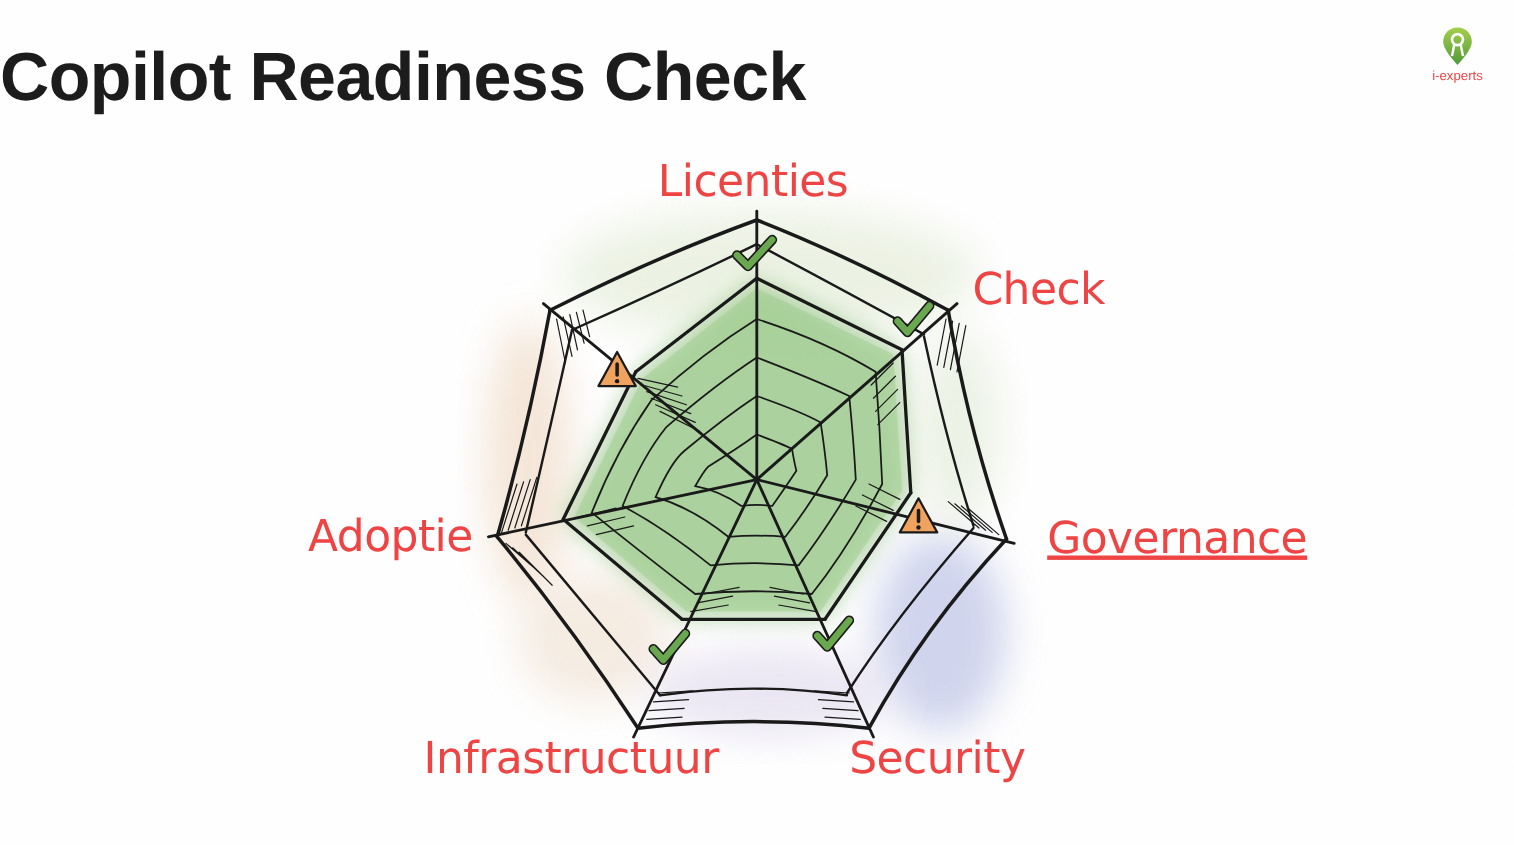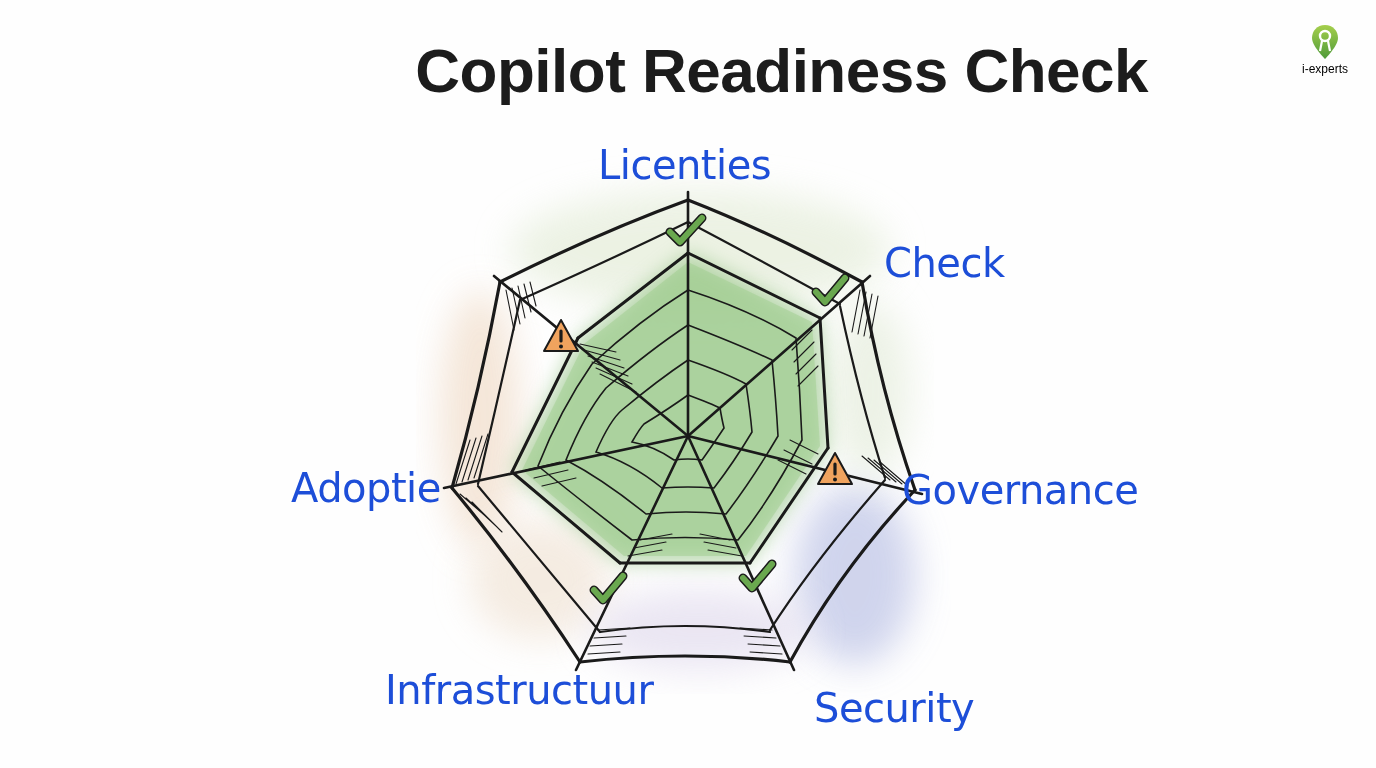--- a/index.html
+++ b/index.html
@@ -14,21 +14,21 @@
       position: relative;
       width: 1376px;
       height: 768px;
       background: #fefefe;
     }
     .title {
       position: absolute;
       left: 0;
       top: 34px;
       width: 1148px;
-      text-align: right;
+      text-align: left;
       font-family: "Liberation Sans", sans-serif;
       font-size: 62px;
       font-weight: bold;
       color: #1c1c1c;
       letter-spacing: -0.5px;
       line-height: 74px;
     }
     .logo {
       position: absolute;
       left: 1288px;
@@ -38,46 +38,46 @@
     }
     .logo-pin {
       width: 30px;
       height: 36px;
       margin: 0 auto;
       display: block;
     }
     .logo-text {
       font-family: "Liberation Sans", sans-serif;
       font-size: 12px;
-      color: #000000;
+      color: #ef4444;
       margin-top: 2px;
       display: block;
     }
     .radar {
       position: absolute;
       left: 0;
       top: 0;
       width: 1376px;
       height: 768px;
     }
     .axis-label {
       position: absolute;
       font-family: "DejaVu Sans", sans-serif;
       font-size: 40px;
-      color: #1d4ed8;
+      color: #ef4444;
       white-space: nowrap;
       line-height: 48px;
       letter-spacing: -0.5px;
     }
     .lbl-licenties { left: 598px; top: 141px; }
     .lbl-data { left: 884px; top: 239px; }
-    .lbl-governance { left: 902px; top: 466px; }
-    .lbl-security { left: 772px; top: 684px; margin-left: 42px; }
+    .lbl-governance { left: 952px; top: 466px; text-decoration: underline; }
+    .lbl-security { left: 772px; top: 666px; }
     .lbl-infra { left: 385px; top: 666px; }
-    .lbl-adoptie { left: 291px; top: 464px; }
+    .lbl-adoptie { left: 280px; top: 464px; }
     .lbl-support { left: 330px; top: 239px; }
   </style>
 </head>
 <body>
 
 <div class="page">
 
   <div class="title">Copilot Readiness Check</div>
 
   <div class="logo">

